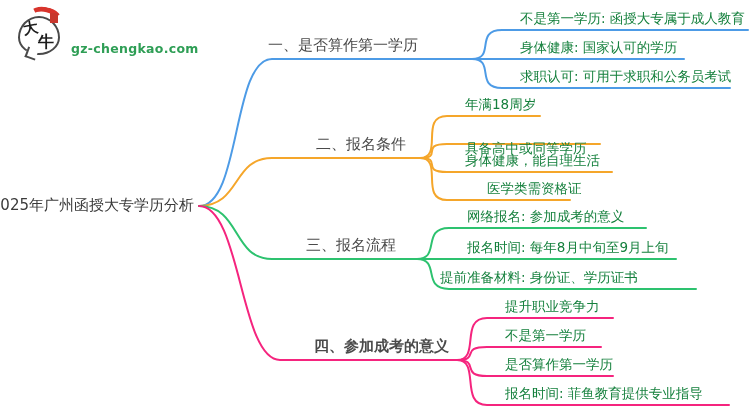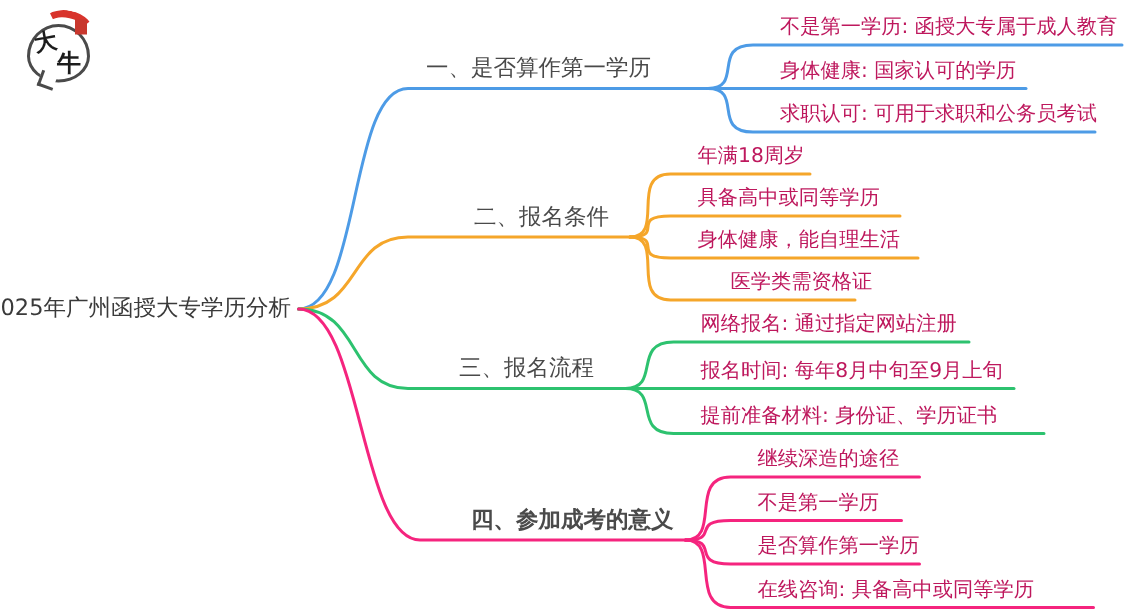--- a/index.html
+++ b/index.html
@@ -11,21 +11,21 @@
   svg.links path{fill:none;stroke-width:2px;stroke-linecap:round;}
 
   .root-label{
     position:absolute;right:556px;top:196px;font-size:15px;color:#3a3a3a;
     white-space:nowrap;letter-spacing:0px;
   }
   .branch-label{
     position:absolute;font-size:15px;color:#4a4a4a;white-space:nowrap;line-height:20px;
   }
   .child-label{
-    position:absolute;font-size:13.5px;color:#be185d;white-space:nowrap;line-height:18px;
+    position:absolute;font-size:13.5px;color:#15803d;white-space:nowrap;line-height:18px;
   }
 
   
   .logo{position:absolute;left:12px;top:8px;width:180px;height:56px;cursor:pointer;}
   .bubble{
     position:absolute;left:6px;top:8px;width:38px;height:35px;background:#fff;
     border:2px solid #4a4a4a;border-radius:50% 50% 50% 50% / 55% 55% 45% 45%;
   }
   .bubble-tail{
     position:absolute;left:6px;bottom:-6px;width:9px;height:9px;background:#fff;
@@ -81,37 +81,38 @@
     </svg>
 
   <div class="logo">
     <div class="bubble">
       <span class="bubble-char-a">大</span>
       <span class="bubble-char-b">牛</span>
       <span class="bubble-tail"></span>
     </div>
     <div class="red-arc"></div>
     <div class="red-seal"></div>
+    <div class="domain">gz-chengkao.com</div>
   </div>
 
   <div class="root-label">2025年广州函授大专学历分析</div>
 
   <div id="nodes">
-      <div class="branch-label" style="left: 284px; top: 35px; text-align: center;">一、是否算作第一学历</div>
+      <div class="branch-label" style="left: 268px; top: 35px; text-align: center;">一、是否算作第一学历</div>
       <div class="child-label" style="left: 520px; top: 9px;">不是第一学历: 函授大专属于成人教育</div>
       <div class="child-label" style="left: 520px; top: 38px;">身体健康: 国家认可的学历</div>
       <div class="child-label" style="left: 520px; top: 67px; text-align: right;">求职认可: 可用于求职和公务员考试</div>
       <div class="branch-label" style="left: 316px; top: 134px;">二、报名条件</div>
       <div class="child-label" style="left: 465px; top: 95px;">年满18周岁</div>
-      <div class="child-label" style="left: 465px; top: 123px;">具备高中或同等学历</div>
+      <div class="child-label" style="left: 465px; top: 139px;">具备高中或同等学历</div>
       <div class="child-label" style="left: 465px; top: 151px;">身体健康，能自理生活</div>
       <div class="child-label" style="left: 487px; top: 179px;">医学类需资格证</div>
       <div class="branch-label" style="left: 306px; top: 235px; text-align: center;">三、报名流程</div>
-      <div class="child-label" style="left: 467px; top: 207px;">网络报名: 通过指定网站注册</div>
+      <div class="child-label" style="left: 467px; top: 207px;">网络报名: 参加成考的意义</div>
       <div class="child-label" style="left: 467px; top: 238px;">报名时间: 每年8月中旬至9月上旬</div>
-      <div class="child-label" style="left: 467px; top: 268px;">提前准备材料: 身份证、学历证书</div>
+      <div class="child-label" style="left: 440px; top: 268px;">提前准备材料: 身份证、学历证书</div>
       <div class="branch-label" style="left: 314px; top: 336px; font-weight: bold;">四、参加成考的意义</div>
-      <div class="child-label" style="left: 505px; top: 297px;">继续深造的途径</div>
+      <div class="child-label" style="left: 505px; top: 297px;">提升职业竞争力</div>
       <div class="child-label" style="left: 505px; top: 326px;">不是第一学历</div>
       <div class="child-label" style="left: 505px; top: 355px;">是否算作第一学历</div>
-      <div class="child-label" style="left: 505px; top: 384px;">在线咨询: 具备高中或同等学历</div>
+      <div class="child-label" style="left: 505px; top: 384px;">报名时间: 菲鱼教育提供专业指导</div>
     </div>
 </div>
 
 </body></html>

